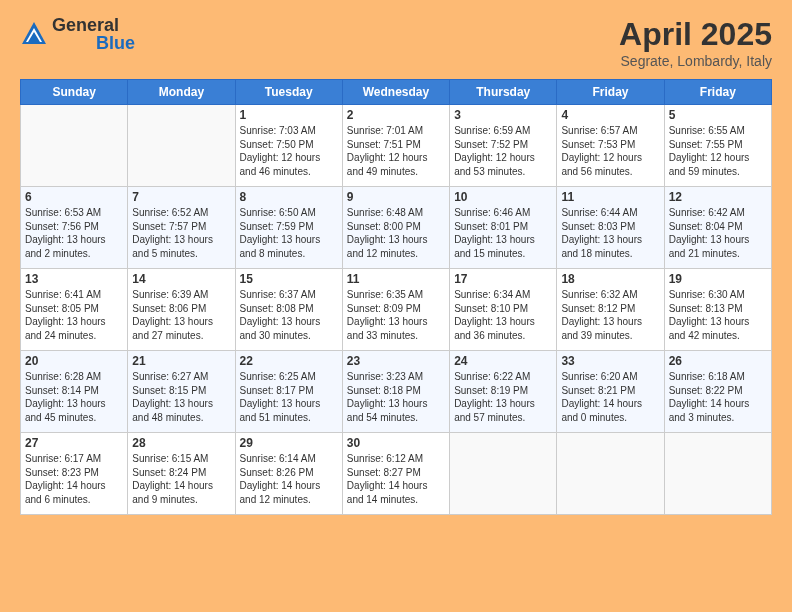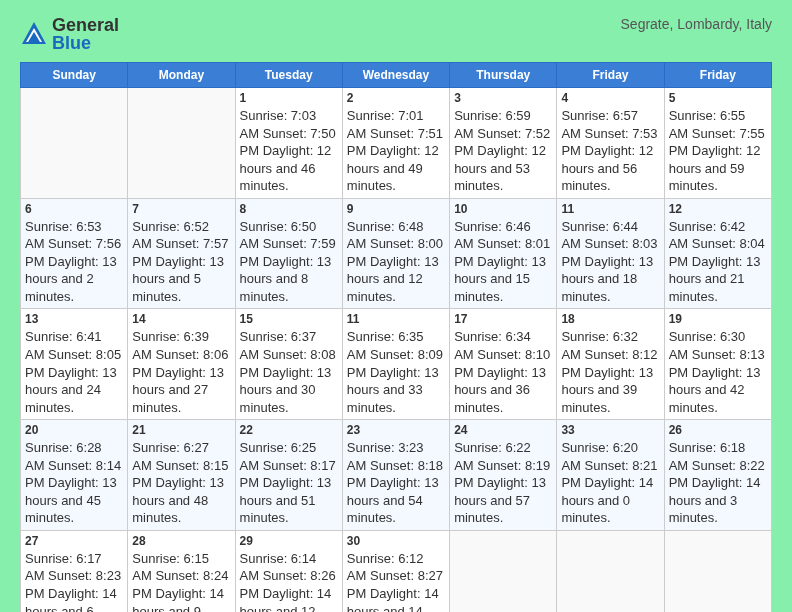--- a/index.html
+++ b/index.html
@@ -6,21 +6,21 @@
     body {
       font-family: Arial, sans-serif;
       background: #fff;
       width: 792px;
       height: 612px;
       overflow: hidden;
     }
     .page {
       width: 792px;
       height: 612px;
-      background: #86efac;
+      background: #fdba74;
       padding: 16px 20px 10px 20px;
     }
     .header {
       display: flex;
       justify-content: space-between;
       align-items: flex-start;
       margin-bottom: 10px;
     }
     .logo {
       display: flex;
@@ -33,20 +33,21 @@
     }
     .logo-general {
       font-size: 18px;
       font-weight: bold;
       color: #333;
     }
     .logo-blue {
       font-size: 18px;
       font-weight: bold;
       color: #1a6bbf;
+      margin-left: 44px;
     }
     .logo-icon {
       width: 28px;
       height: 28px;
       margin-right: 4px;
     }
     .title-area {
       text-align: right;
     }
     .main-title {
@@ -83,21 +84,21 @@
     .calendar td.empty {
       background: #f9f9f9;
     }
     .day-num {
       font-size: 12px;
       font-weight: bold;
       display: block;
       margin-bottom: 2px;
     }
     .day-info {
-      font-size: 13px;
+      font-size: 10px;
       line-height: 1.35;
       color: #333;
     }
     .row-even td { background: #f4f8ff; }
     .row-odd td { background: #fff; }
   </style>
 </head>
 <body>
 
 <div class="page">
@@ -107,20 +108,21 @@
         <polygon points="14,2 26,24 2,24" fill="#1a6bbf"></polygon>
         <polygon points="14,8 22,22 6,22" fill="#fff"></polygon>
         <polygon points="14,12 20,22 8,22" fill="#1a6bbf"></polygon>
       </svg>
       <div class="logo-text">
         <span class="logo-general">General</span>
         <span class="logo-blue">Blue</span>
       </div>
     </div>
     <div class="title-area">
+      <div class="main-title">April 2025</div>
       <div class="subtitle">Segrate, Lombardy, Italy</div>
     </div>
   </div>
 
   <table class="calendar">
     <thead>
       <tr>
         <th>Sunday</th>
         <th>Monday</th>
         <th>Tuesday</th>

